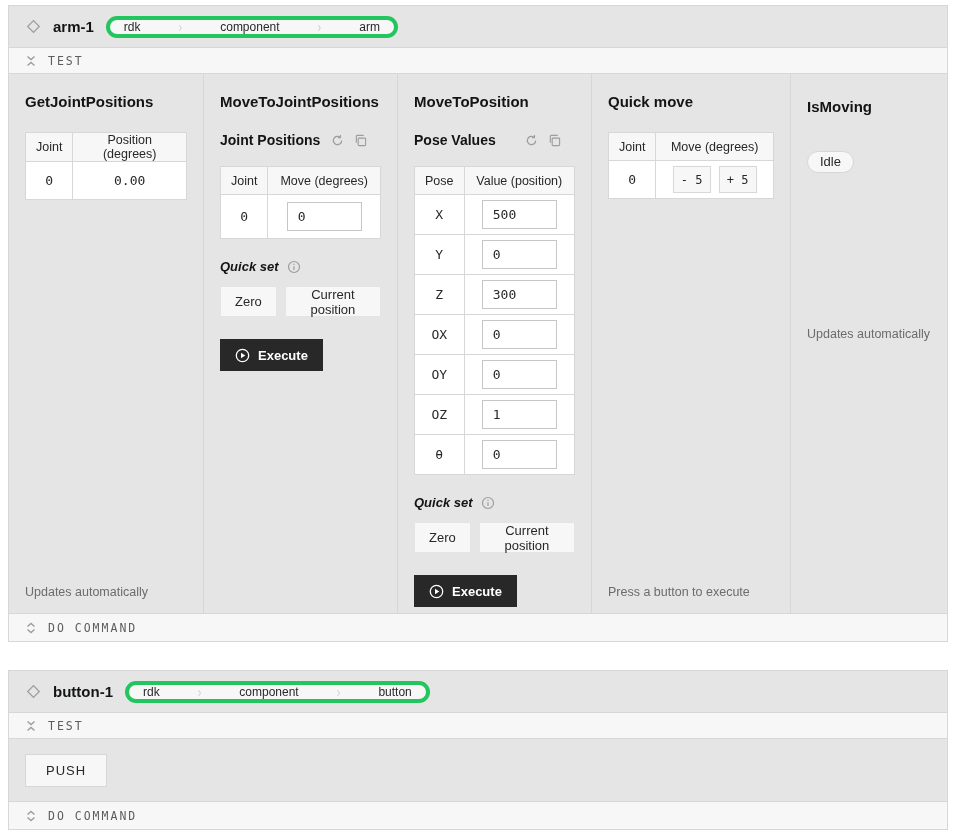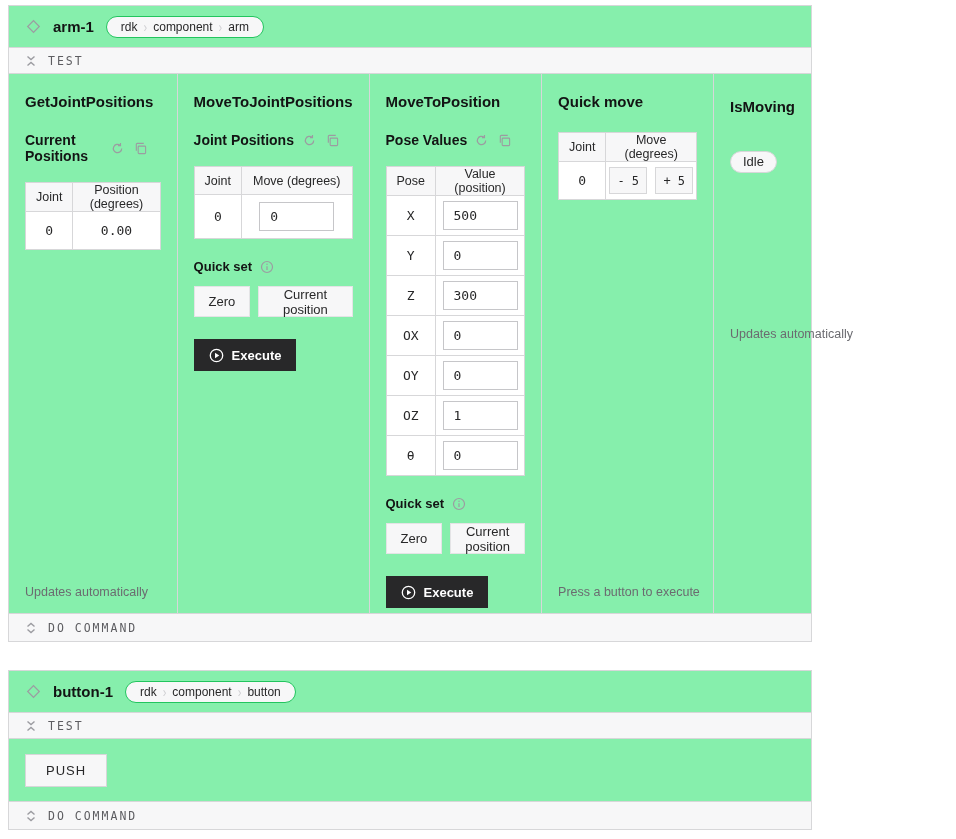--- a/index.html
+++ b/index.html
@@ -16,29 +16,29 @@
     --input-border:#c6c6c9;
   }
   *{box-sizing:border-box;margin:0;padding:0;}
   body{
     background:#fff;
     font-family:"Liberation Sans", sans-serif;
     color:var(--text);
     width:956px;
   }
   .page{padding:5px 8px 8px 8px;}
-  .card{border:1px solid var(--border);background:#86efac;width:804px;}
+  .card{border:1px solid var(--border);background:#e5e5e5;width:940px;}
   .card + .card{margin-top:28px;}
 
   
   .card-header{height:41px;display:flex;align-items:center;padding:0 16px;gap:12px;}
   .diamond{width:16px;height:16px;display:flex;align-items:center;justify-content:center;color:var(--icon);}
   .card-title{font-size:15px;font-weight:700;color:var(--ink);}
   .crumbs{display:flex;align-items:center;height:22px;background:var(--light);
-    border:1px solid #22c55e;border-radius:11px;padding:0 10px;font-size:12px;color:var(--text);}
+    border:4px solid #22c55e;border-radius:11px;padding:0 10px;font-size:12px;color:var(--text);gap:32px;}
   .crumb{padding:0 4px;}
   .crumb-sep{color:#cfcfd2;font-size:11px;padding:0 2px;transform:scaleY(1.3);display:inline-block;}
 
   
   .bar{height:27px;background:var(--light);display:flex;align-items:center;gap:11px;padding:0 16px;
     border-top:1px solid var(--border);border-bottom:1px solid var(--border);cursor:pointer;}
   .bar-bottom{border-bottom:none;height:28px;}
   .bar-label{font-family:"DejaVu Sans Mono", monospace;font-size:11.5px;letter-spacing:2px;color:#5d5d61;}
   .bar .chev{display:flex;color:var(--icon);}
 
@@ -66,21 +66,21 @@
   .joint-col{width:47px;}
   .cell-input{font-family:"DejaVu Sans Mono", monospace;font-size:13px;color:var(--text);
     width:75px;height:29px;border:1px solid var(--input-border);padding:0 10px;background:#fff;}
   .t-gjp td{height:38px;}
   .t-mjp td{height:44px;}
   .t-pose td{height:40px;}
   .t-qm td{height:38px;}
 
   
   .quick-set{display:flex;align-items:center;gap:8px;margin:20px 0 12px 0;}
-  .quick-set-label{font-size:13px;font-weight:700;color:var(--ink);}
+  .quick-set-label{font-size:13px;font-weight:700;color:var(--ink);font-style:italic;}
   .qs-buttons{display:flex;gap:8px;}
   .btn-light{background:var(--light);border:1px solid #e4e4e6;color:var(--text);
     font-family:"Liberation Sans", sans-serif;font-size:13px;height:31px;padding:0 14px;cursor:pointer;}
 
   
   .btn-execute{margin-top:22px;background:var(--dark);border:1px solid var(--dark);color:#fff;
     display:flex;align-items:center;gap:8px;font-size:13px;font-weight:600;height:32px;padding:0 14px;cursor:pointer;}
 
   
   .qm-btn{background:var(--light);border:1px solid var(--border);font-family:"DejaVu Sans Mono", monospace;
@@ -132,37 +132,20 @@
             <polyline points="2.5,10.5 6,7.5 9.5,10.5"></polyline>
           </svg>
       </span>
       <span class="bar-label">TEST</span>
     </div>
 
     <div class="cols">
 
       <div class="col col1">
         <div class="panel-title">GetJointPositions</div>
-        <div class="section-head">
-          <span class="section-title">Current Positions</span>
-          <span class="section-icons">
-            <button class="icon-btn">
-              <svg width="13" height="13" viewBox="0 0 14 14" fill="none" stroke="currentColor" stroke-width="1.3">
-                  <path d="M11.5 7a4.5 4.5 0 1 1-1.6-3.4"></path>
-                  <polyline points="10.2,1.2 10.2,3.9 7.5,3.9"></polyline>
-                </svg>
-            </button>
-            <button class="icon-btn">
-              <svg width="13" height="13" viewBox="0 0 14 14" fill="none" stroke="currentColor" stroke-width="1.2">
-                  <rect x="4.5" y="4.5" width="8" height="8" rx="1"></rect>
-                  <path d="M2.5 9.5 V2.5 a1 1 0 0 1 1-1 h7"></path>
-                </svg>
-            </button>
-          </span>
-        </div>
         <table class="t-gjp">
           <tbody>
               <tr>
             <th class="joint-col">Joint</th>
             <th style="width:122px;">Position (degrees)</th>
           </tr>
           <tr>
             <td class="mono">0</td>
             <td class="mono">0.00</td>
           </tr>

